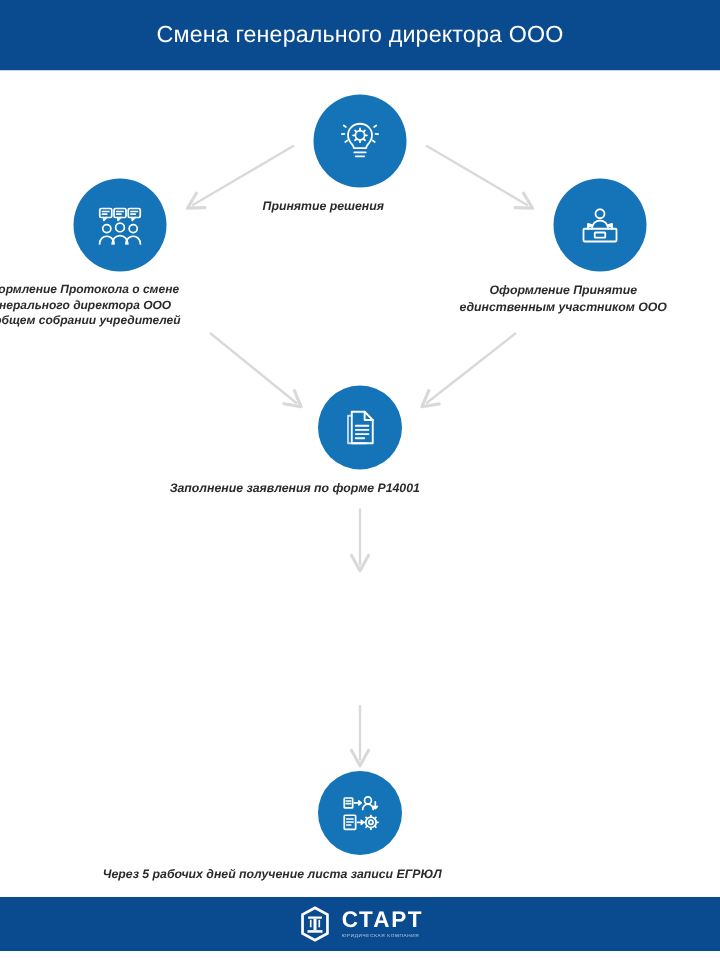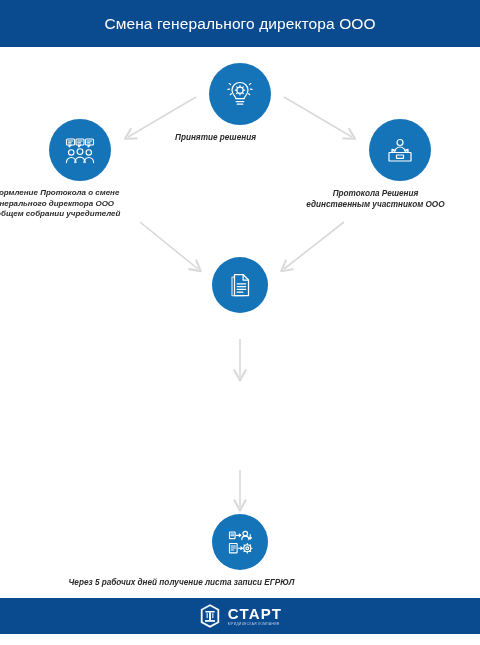--- a/index.html
+++ b/index.html
@@ -170,33 +170,34 @@
         <circle cx="19" cy="11.5" r="3"></circle>
         <path d="M13.6 21.5c0-3.1 2.4-5.5 5.4-5.5s5.4 2.4 5.4 5.5"></path>
 
         <path d="M11 21.5v-3.2l3.2 1-3.2 1"></path>
         <path d="M27 21.5v-3.2l-3.2 1 3.2 1"></path>
 
         <rect x="8" y="21.5" width="22" height="8.5" rx="0.6"></rect>
         <rect x="15.5" y="24" width="7" height="3.4" rx="0.4"></rect>
       </svg>
     </div>
-    <div class="caption">Протокола Решения
+    <div class="caption">Оформление Принятие
 единственным участником ООО</div>
   </div>
 
   <div class="node" id="node-form">
     <div class="circle">
       <svg width="32" height="32" viewBox="0 0 32 32" fill="none" stroke="#ffffff" stroke-width="1.25" stroke-linecap="round" stroke-linejoin="round">
         <path d="M10.5 5.5h8.6L24.5 11v15.5H10.5z"></path>
         <path d="M19.1 5.5V11h5.4"></path>
         <path d="M13.2 14.8h8.4M13.2 17.6h8.4M13.2 20.4h8.4M13.2 23.2h5.6"></path>
         <path d="M10.5 8.2H8v18.3h11.8" stroke-opacity="0.75"></path>
       </svg>
     </div>
+    <div class="caption">Заполнение заявления по форме Р14001</div>
   </div>
 
 
   <div class="node" id="node-egrul">
     <div class="circle">
       <svg width="34" height="34" viewBox="0 0 34 34" fill="none" stroke="#ffffff" stroke-width="1.15" stroke-linecap="round" stroke-linejoin="round">
 
         <rect x="6.5" y="7" width="5.6" height="6.6" rx="0.5"></rect>
         <path d="M7.8 9h3M7.8 10.7h3"></path>
 

